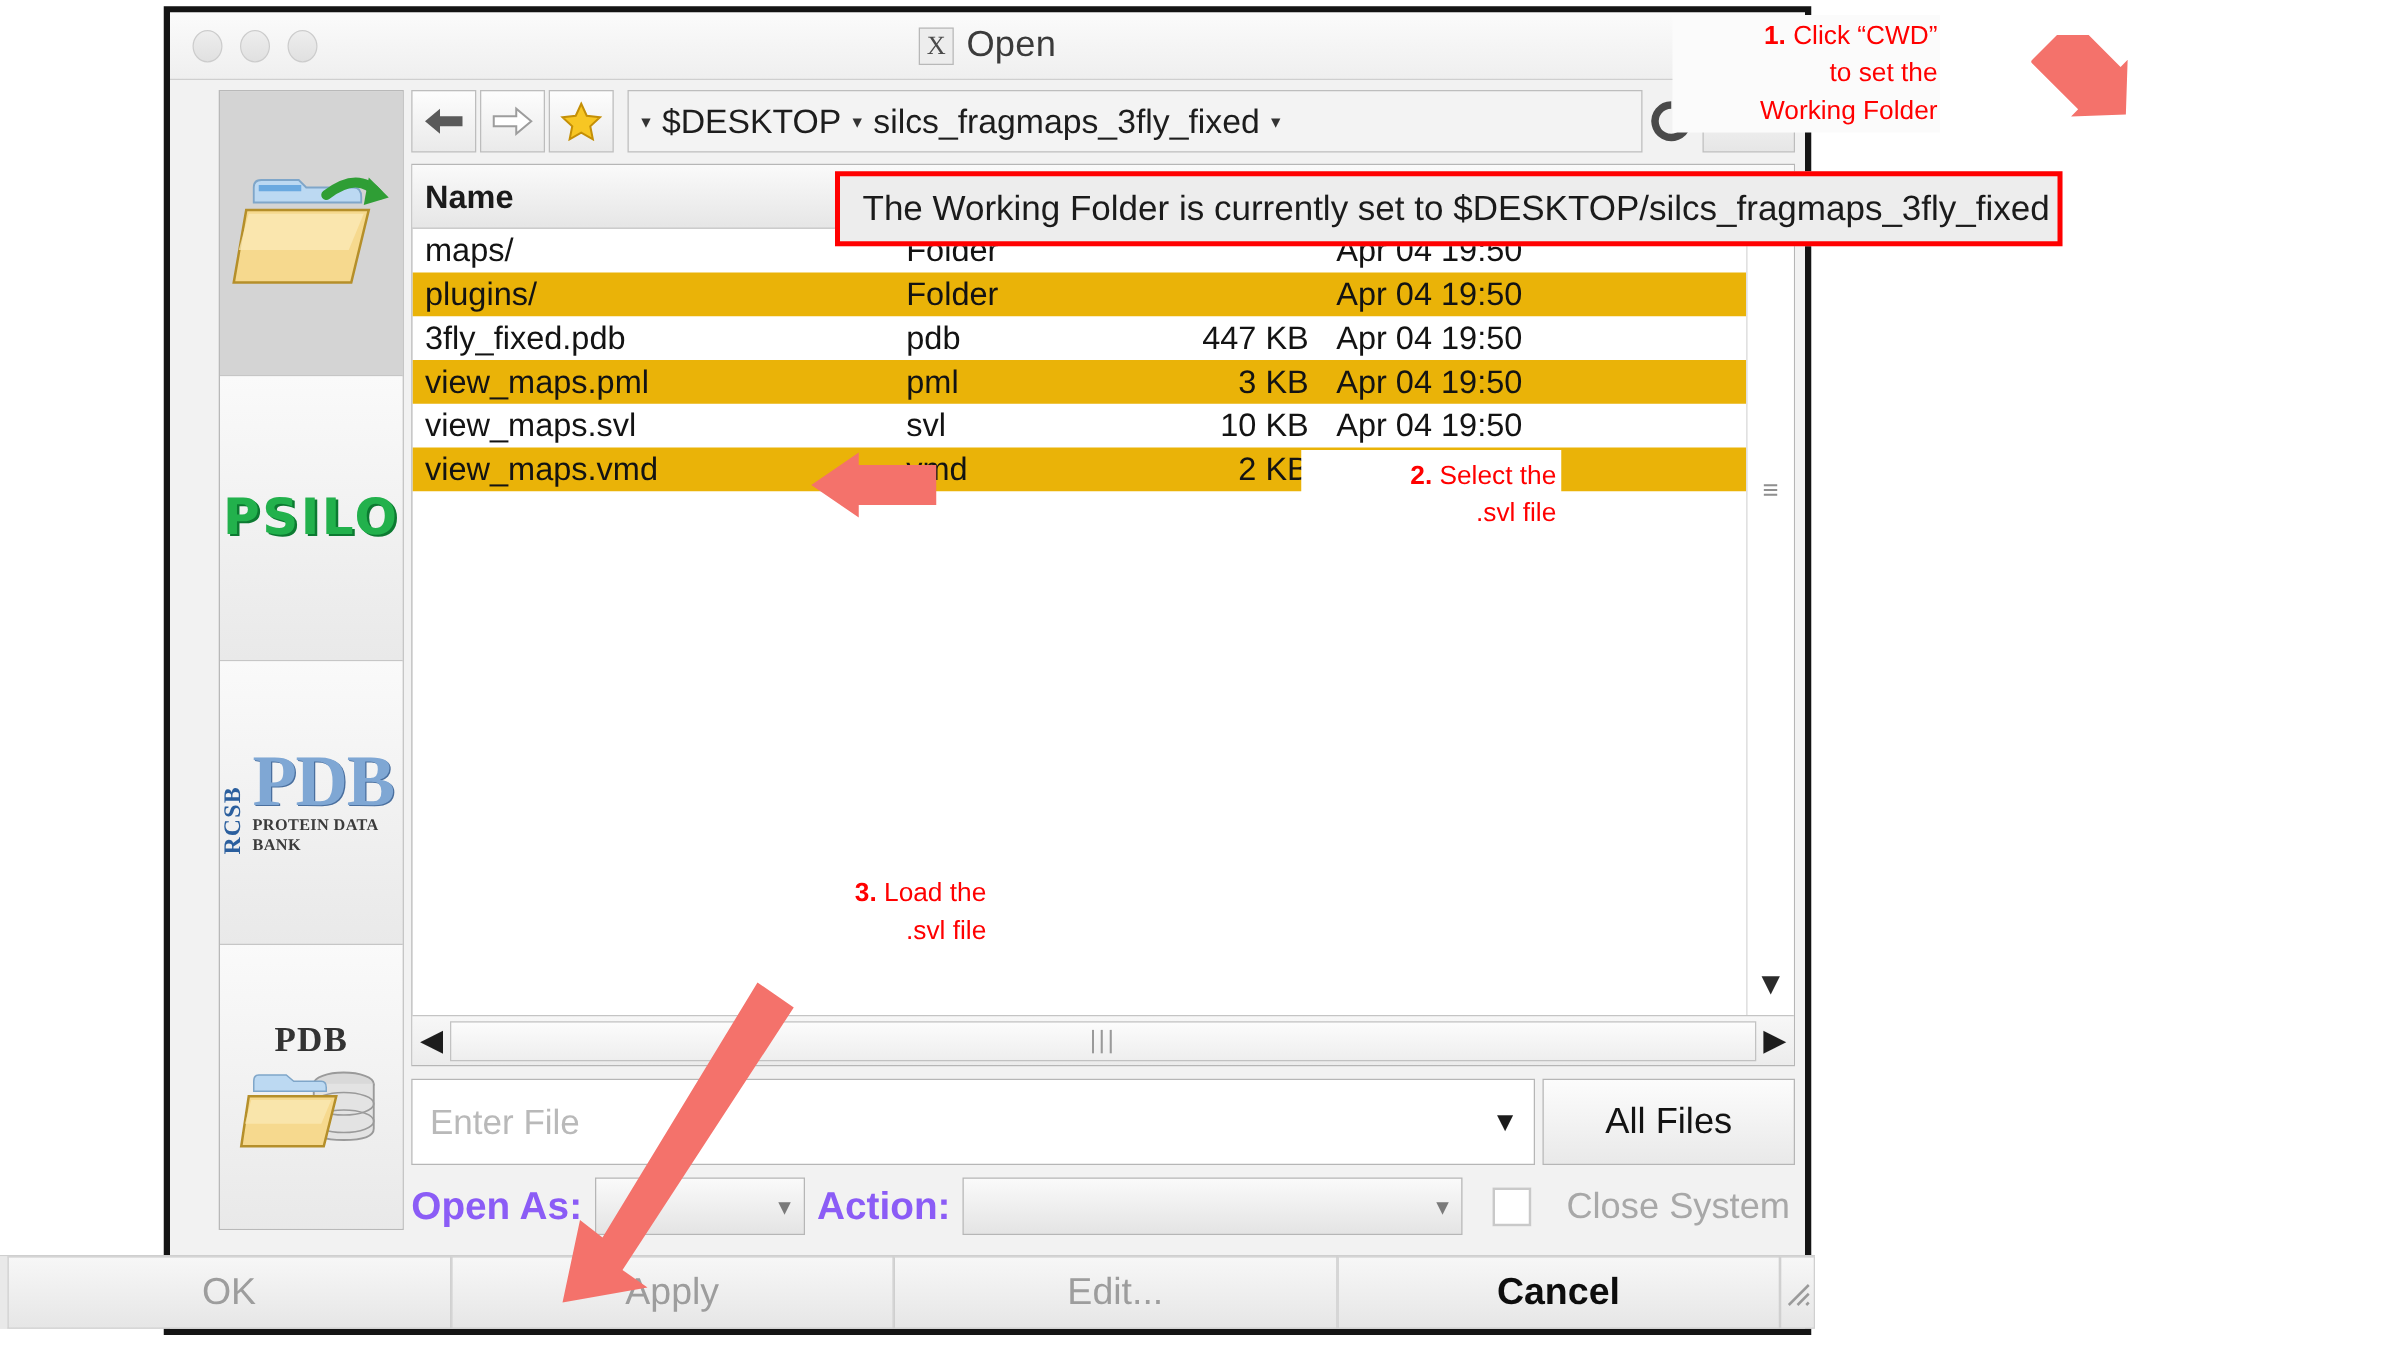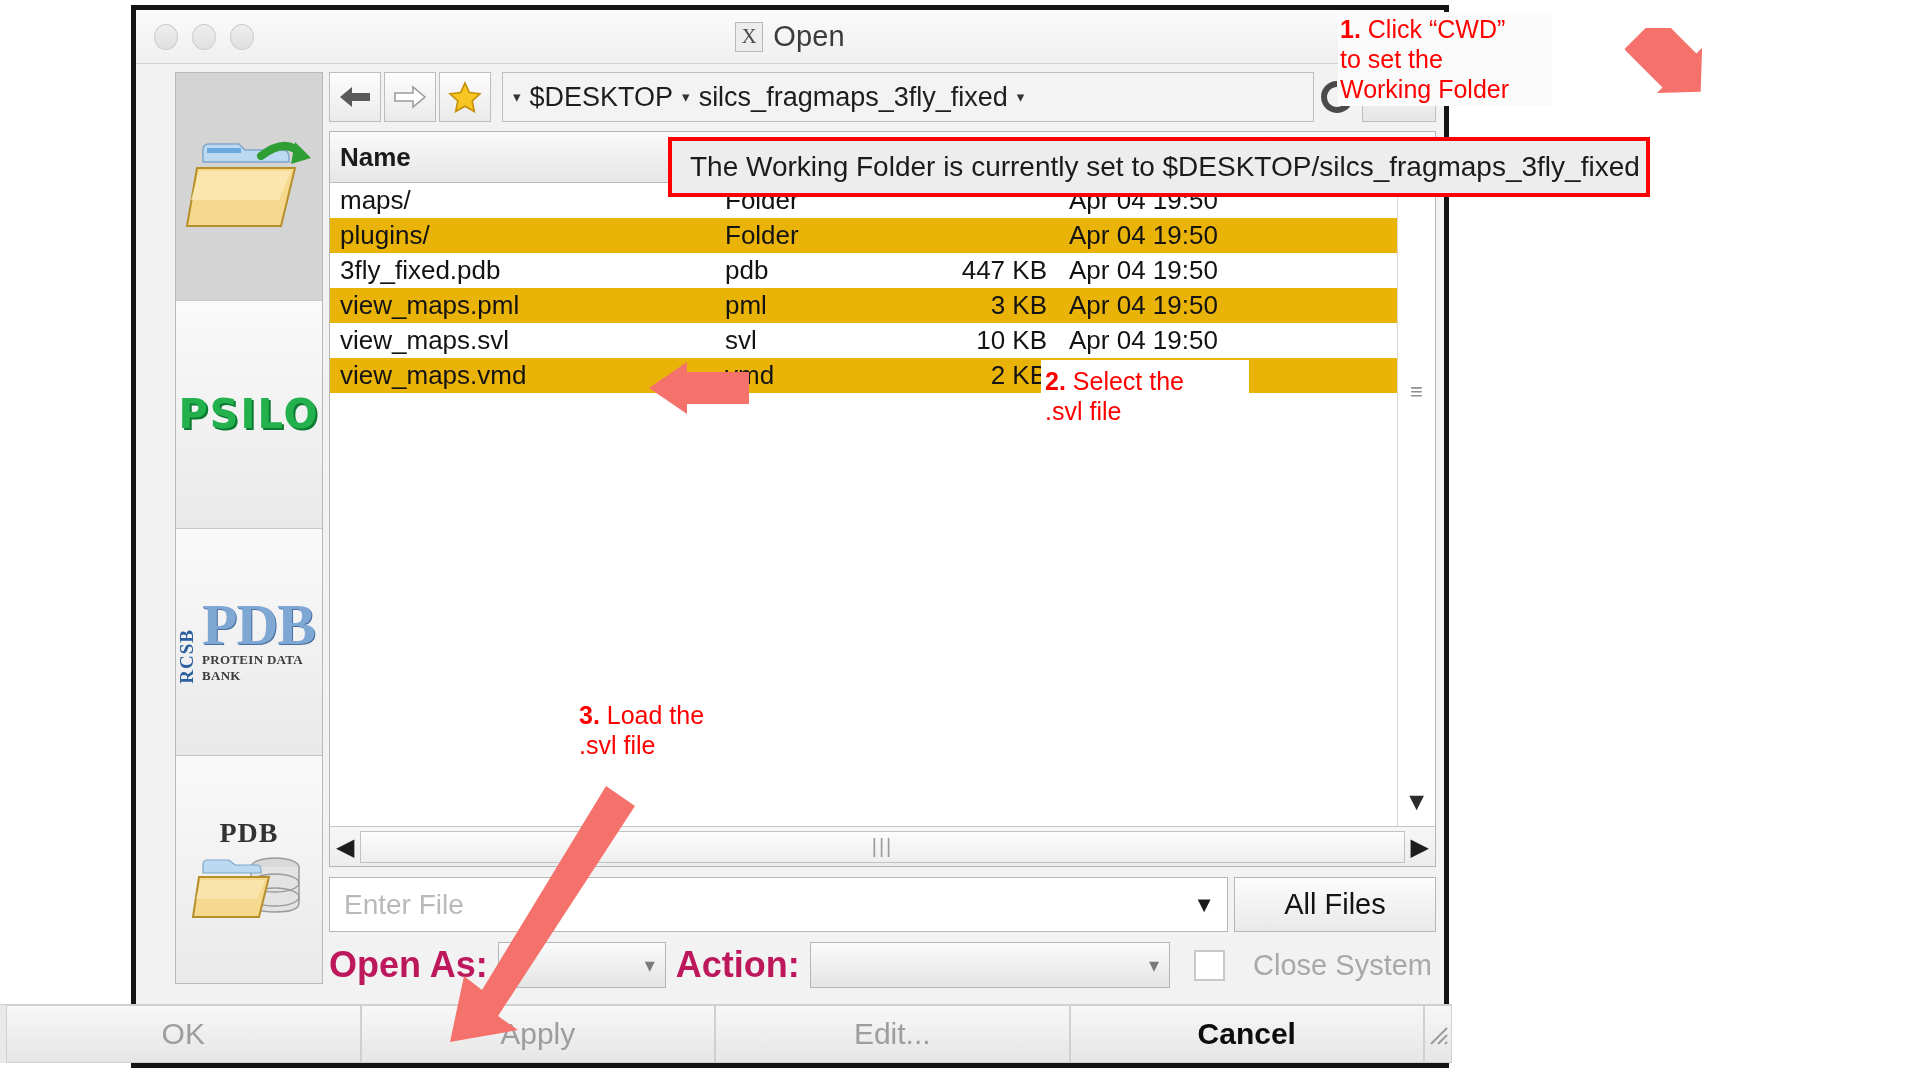--- a/index.html
+++ b/index.html
@@ -202,42 +202,42 @@
   }
   .hs-arrow{font-size:24px;color:#1d1d1d;}
   .hs-track{
     flex:1 1 auto;height:30px;margin:0 6px;
     border:1px solid #c2c2c2;background:linear-gradient(#fcfcfc,#eeeeee);
     display:flex;align-items:center;justify-content:center;
     font-size:20px;color:#9a9a9a;letter-spacing:2px;
   }
 
   
-  .filerow{display:flex;align-items:stretch;height:55px;margin-top:10px;flex:0 0 auto;}
+  .filerow{display:flex;align-items:stretch;height:69px;margin-top:10px;flex:0 0 auto;}
   .filefield{
     flex:1 1 auto;border:1px solid #b6b6b6;background:#ffffff;
     display:flex;align-items:center;padding:0 12px;box-sizing:border-box;
   }
   .filefield input{
     border:0;outline:0;flex:1 1 auto;
     font-family:"Liberation Sans",sans-serif;
     font-size:28px;color:#333;background:transparent;
   }
   .filefield input::placeholder{color:#b9b9b9;}
   .allfiles{
     width:200px;flex:0 0 200px;margin-left:6px;
     border:1px solid #b6b6b6;
     background:linear-gradient(#fcfcfc,#e9e9e9);
     display:flex;align-items:center;justify-content:center;
     font-size:29px;color:#131313;
   }
 
   
   .optrow{display:flex;align-items:center;height:62px;flex:0 0 auto;gap:10px;padding-top:2px;}
-  .lbl{font-size:36px;font-weight:bold;color:#be185d;}
+  .lbl{font-size:31px;font-weight:bold;color:#8b5cf6;}
   .combo{
     border:1px solid #b6b6b6;
     background:linear-gradient(#fafafa,#e4e4e4);
     height:46px;display:flex;align-items:center;justify-content:flex-end;
     padding-right:10px;box-sizing:border-box;
     font-size:20px;color:#7a7a7a;
   }
   .combo.openas{width:168px;}
   .combo.action{flex:1 1 auto;}
   .chk-wrap{display:flex;align-items:center;gap:28px;padding-left:14px;padding-right:4px;}
@@ -265,21 +265,21 @@
     display:flex;align-items:center;justify-content:center;
     font-size:30px;color:#9d9d9d;
   }
   .fbtn.enabled{color:#0d0d0d;font-weight:bold;}
   .resizegrip{
     width:26px;flex:0 0 26px;position:relative;background:linear-gradient(#f7f7f7,#e6e6e6);
     border:1px solid #d0d0d0;
   }
 
   
-  .anno{position:absolute;color:#ff0000;font-size:25px;line-height:30px;z-index:60;}
+  .anno{position:absolute;color:#ff0000;font-size:21px;line-height:30px;z-index:60;text-align:right;}
   .anno b{font-weight:bold;}
   #anno1{left:1338px;top:12px;width:210px;background:#fbfbfb;padding:2px 2px 2px 2px;}
   #anno2{left:1041px;top:360px;width:200px;background:#ffffff;padding:6px 4px;}
   #anno3{left:579px;top:700px;width:210px;}
 
   .tooltip{
     position:absolute;
     left:668px;top:137px;width:1126px;height:60px;
     border:4px solid #ff0000;
     background:#ededed;

